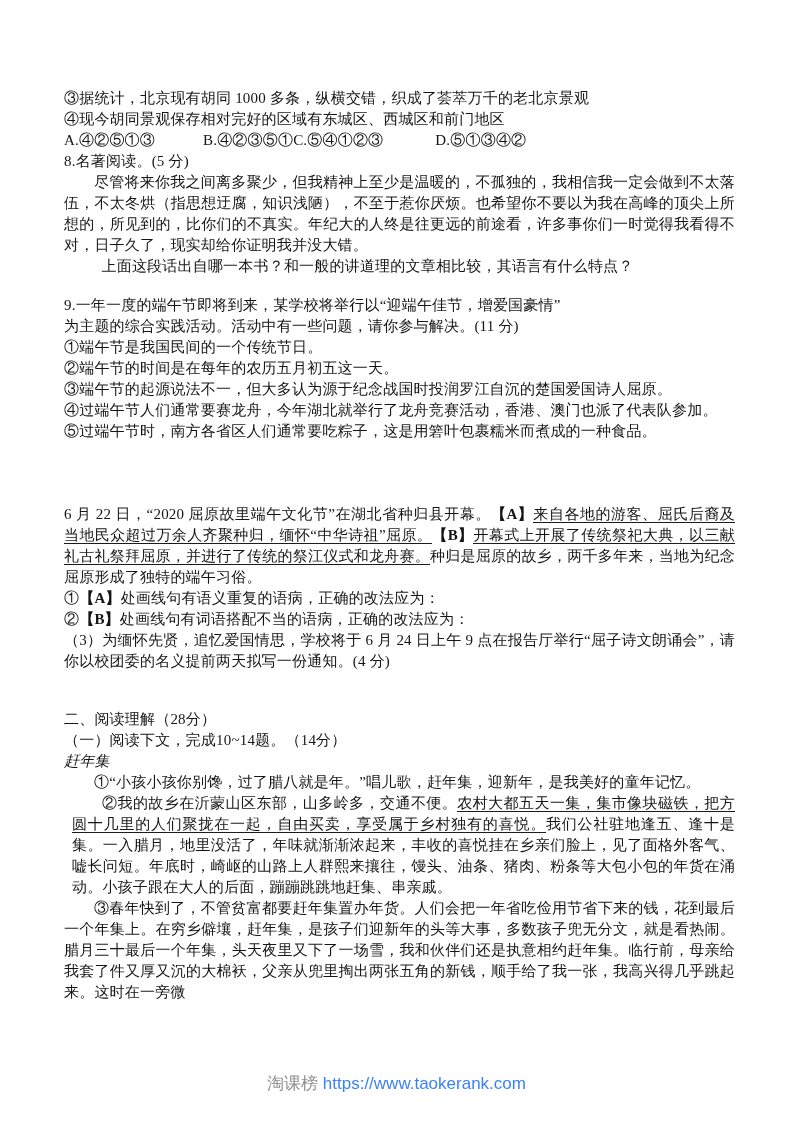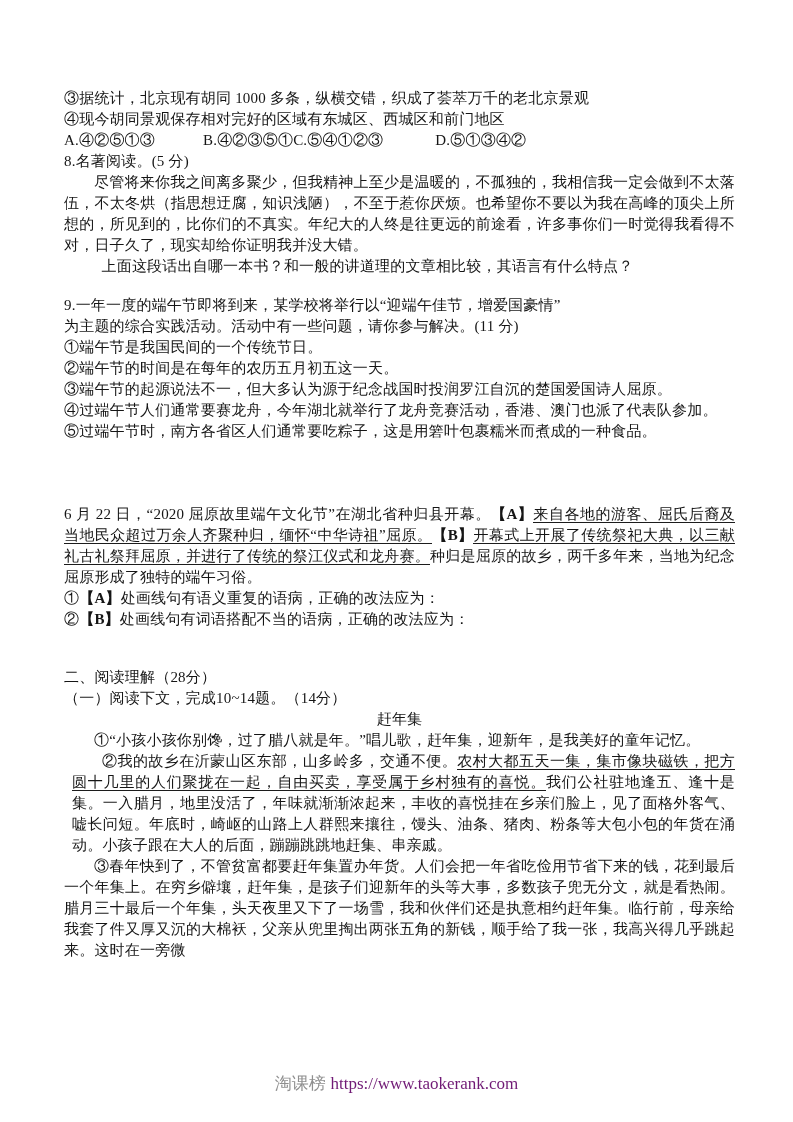--- a/index.html
+++ b/index.html
@@ -21,22 +21,23 @@
     font-size:15px;
     line-height:21px;
     letter-spacing:0.2px;
   }
   p.tline{
     margin:0;
     padding:0;
     text-align:justify;
   }
   .doc-title{
-    text-align:center;
+    text-align:left;
     margin:0;
+    font-style:italic;
   }
   .options-row{
     display:flex;
     align-items:baseline;
   }
   .options-row .opt{white-space:nowrap;}
   .options-row .opt:nth-child(2){margin-left:48px;}
   .options-row .opt:nth-child(3){margin-left:52px;}
   .ul{
     border-bottom:1px solid #1c1c1c;
@@ -46,23 +47,22 @@
   .spacer{width:100%;}
   .footer{
     position:absolute;
     left:0;right:0;top:1072px;
     text-align:center;
     font-family:"Liberation Sans","DejaVu Sans",sans-serif;
     font-size:17px;
     color:#8f8f8f;
   }
   .footer a{
-    color:#701a75;
+    color:#3b82f6;
     text-decoration:none;
-    font-family:Liberation Serif, serif;
   }
 </style>
 </head>
 <body>
 
 <div class="page">
   <div class="doc-body">
       <p class="tline">③据统计，北京现有胡同 1000 多条，纵横交错，织成了荟萃万千的老北京景观</p>
       <p class="tline">④现今胡同景观保存相对完好的区域有东城区、西城区和前门地区</p>
       <div class="options-row">
@@ -79,20 +79,21 @@
       <p class="tline">①端午节是我国民间的一个传统节日。</p>
       <p class="tline">②端午节的时间是在每年的农历五月初五这一天。</p>
       <p class="tline">③端午节的起源说法不一，但大多认为源于纪念战国时投润罗江自沉的楚国爱国诗人屈原。</p>
       <p class="tline">④过端午节人们通常要赛龙舟，今年湖北就举行了龙舟竞赛活动，香港、澳门也派了代表队参加。</p>
       <p class="tline">⑤过端午节时，南方各省区人们通常要吃粽子，这是用箬叶包裹糯米而煮成的一种食品。</p>
       <div class="spacer" style="height: 33px;"></div>
       <div class="spacer" style="height: 29px;"></div>
       <p class="tline"><span>6 月 22 日，“2020 屈原故里端午文化节”在湖北省种归县开幕。</span><span class="bd">【A】</span><span class="ul">来自各地的游客、屈氏后裔及当地民众超过万余人齐聚种归，缅怀“中华诗祖”屈原。</span><span class="bd">【B】</span><span class="ul">开幕式上开展了传统祭祀大典，以三献礼古礼祭拜屈原，并进行了传统的祭江仪式和龙舟赛。</span><span>种归是屈原的故乡，两千多年来，当地为纪念屈原形成了独特的端午习俗。</span></p>
       <p class="tline"><span>①</span><span class="bd">【A】</span><span>处画线句有语义重复的语病，正确的改法应为：</span></p>
       <p class="tline"><span>②</span><span class="bd">【B】</span><span>处画线句有词语搭配不当的语病，正确的改法应为：</span></p>
+      <p class="tline">（3）为缅怀先贤，追忆爱国情思，学校将于 6 月 24 日上午 9 点在报告厅举行“屈子诗文朗诵会”，请你以校团委的名义提前两天拟写一份通知。(4 分)</p>
       <div class="spacer" style="height: 37px;"></div>
       <p class="tline">二、阅读理解（28分）</p>
       <p class="tline">（一）阅读下文，完成10~14题。（14分）</p>
       <p class="doc-title">赶年集</p>
       <p class="tline" style="text-indent: 2em;">①“小孩小孩你别馋，过了腊八就是年。”唱儿歌，赶年集，迎新年，是我美好的童年记忆。</p>
       <p class="tline" style="text-indent: 2em; margin-left: 8px;"><span>②我的故乡在沂蒙山区东部，山多岭多，交通不便。</span><span class="ul">农村大都五天一集，集市像块磁铁，把方圆十几里的人们聚拢在一起，自由买卖，享受属于乡村独有的喜悦。</span><span>我们公社驻地逢五、逢十是集。一入腊月，地里没活了，年味就渐渐浓起来，丰收的喜悦挂在乡亲们脸上，见了面格外客气、嘘长问短。年底时，崎岖的山路上人群熙来攘往，馒头、油条、猪肉、粉条等大包小包的年货在涌动。小孩子跟在大人的后面，蹦蹦跳跳地赶集、串亲戚。</span></p>
       <p class="tline" style="text-indent: 2em;">③春年快到了，不管贫富都要赶年集置办年货。人们会把一年省吃俭用节省下来的钱，花到最后一个年集上。在穷乡僻壤，赶年集，是孩子们迎新年的头等大事，多数孩子兜无分文，就是看热闹。腊月三十最后一个年集，头天夜里又下了一场雪，我和伙伴们还是执意相约赶年集。临行前，母亲给我套了件又厚又沉的大棉袄，父亲从兜里掏出两张五角的新钱，顺手给了我一张，我高兴得几乎跳起来。这时在一旁微</p>
     </div>
   <div class="footer">
     <span>淘课榜</span>

